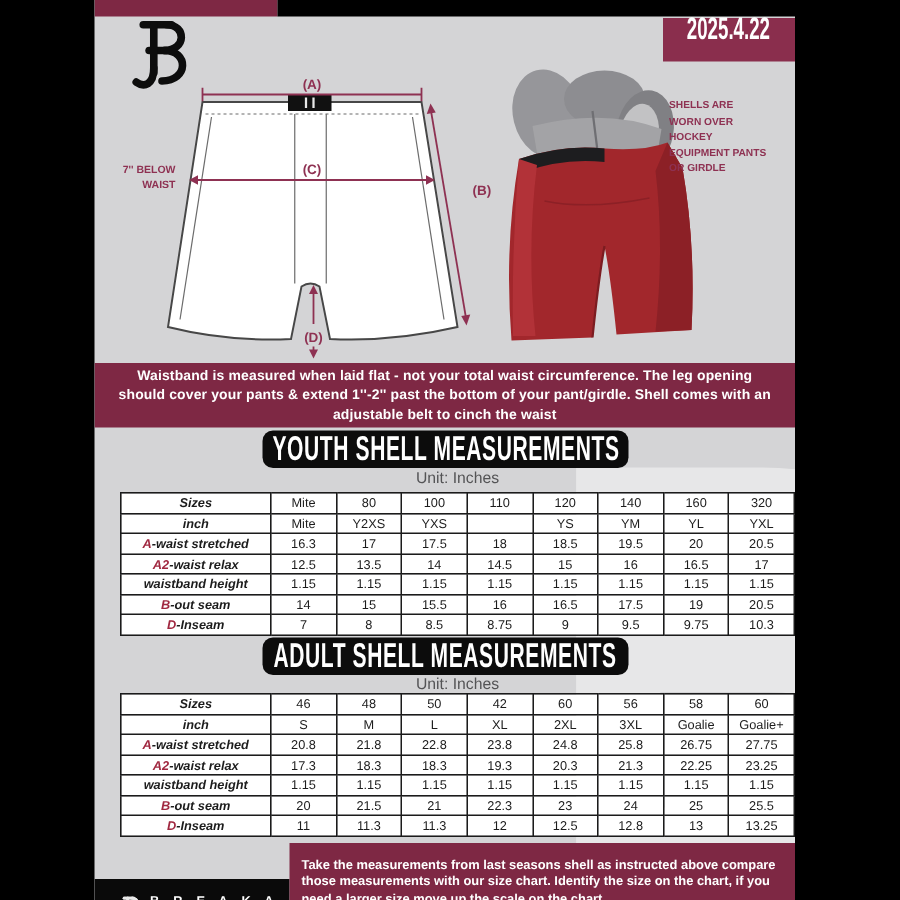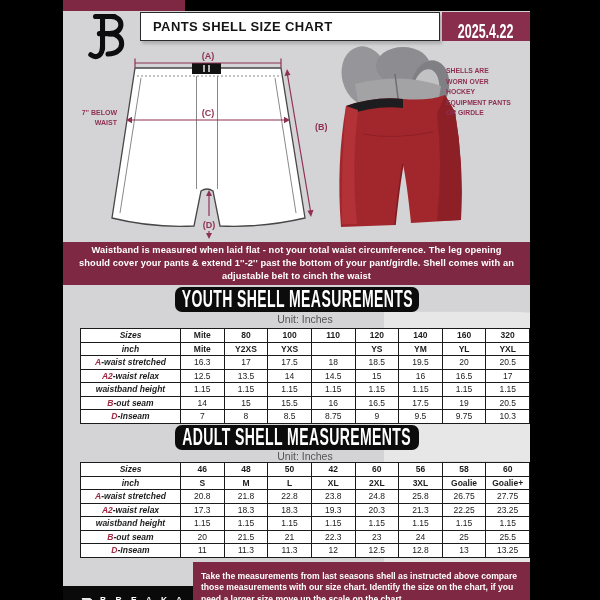--- a/index.html
+++ b/index.html
@@ -12,21 +12,21 @@
 
   .strip-maroon{position:absolute;left:0;top:0;width:122px;height:11px;background:#7e2844;}
   .strip-black{position:absolute;left:122px;top:0;width:345px;height:11px;background:#000;}
 
   .logo-svg{position:absolute;left:20px;top:11px;}
   .title-box{position:absolute;left:77px;top:12px;width:300px;height:29px;background:#fff;
              border:1px solid #2a2a2a;box-sizing:border-box;display:flex;align-items:center;
              box-shadow:2px 3px 3px rgba(0,0,0,0.18);}
   .title-box span{font-size:13px;font-weight:bold;letter-spacing:0.4px;color:#141414;padding-left:12px;}
   .date-box{position:absolute;left:379px;top:12px;width:88px;height:29px;background:#8a2e4d;
-            display:flex;align-items:flex-end;justify-content:center;}
+            display:flex;align-items:flex-start;justify-content:center;}
   .cond{display:inline-block;font-weight:bold;color:#fff;white-space:nowrap;}
   .date-box .cond{font-size:16px;transform:scale(0.78,1.3);}
 
   .diagram-svg{position:absolute;left:0;top:42px;z-index:1;}
   .photo-svg{position:absolute;left:270px;top:44px;z-index:1;}
   .photo-note{position:absolute;left:383px;top:66px;width:66px;font-size:6.8px;font-weight:bold;
               color:#8e3152;line-height:1.55;z-index:1;}
 
   .notice{position:absolute;left:0;top:242px;width:467px;height:43px;background:#7e2844;
           display:flex;align-items:center;justify-content:center;box-sizing:border-box;padding:2px 13px;z-index:1;}
@@ -42,21 +42,21 @@
   #youth-unit{top:313px;}
   #adult-unit{top:450px;}
 
   .meas-table{position:absolute;left:17px;border-collapse:collapse;width:450px;table-layout:fixed;z-index:1;
               border:1px solid #141414;}
   #youth-table{top:328px;}
   #adult-table{top:462px;}
   .meas-table td{border:1px solid #1b1b1b;background:#fff;height:12.5px;font-size:8.5px;
                  text-align:center;padding:0 1px;color:#1c1c1c;white-space:nowrap;overflow:hidden;}
   .meas-table td.lbl{font-weight:bold;font-style:italic;}
-  .meas-table td.vb{font-weight:bold;}
+  .meas-table td.vb{font-weight:normal;}
   .meas-table col.c0{width:100px;}
   .pfx{color:#a02840;font-weight:bold;}
 
   .footer-black{position:absolute;left:0;top:562px;width:130px;height:38px;background:#0a0a0a;
                 display:flex;align-items:center;z-index:1;margin-top:24px;}
   .brand-text{color:#fff;font-size:8.5px;font-weight:bold;letter-spacing:3.5px;margin-left:6px;}
   .footer-note{position:absolute;left:130px;top:562px;width:337px;height:52px;background:#7e2844;
                box-sizing:border-box;padding:3px 6px 3px 8px;display:flex;align-items:center;z-index:1;}
   .footer-note div{color:#fff;font-size:8.6px;font-weight:bold;line-height:1.33;text-align:left;}
 </style>
@@ -81,23 +81,20 @@
 <div id="content">
 
   <div class="watermark">B</div>
 
   <div class="strip-maroon"></div>
   <div class="strip-black"></div>
 
   <svg class="logo-svg" width="50" height="50" viewBox="0 0 52 64">
     <use href="#blogo"></use>
   </svg>
-  <div class="title-box">
-    <span>PANTS SHELL SIZE CHART</span>
-  </div>
   <div class="date-box">
     <span class="cond">2025.4.22</span>
   </div>
 
   <svg class="diagram-svg" width="280" height="198" viewBox="0 0 280 198">
 
     <path d="M72,26 L218,26 L242,176 Q199,186 157,184 L150,149 Q144,145 138,149 L131,184 Q89,186 49,176 Z" fill="#ffffff" stroke="#474747" stroke-width="1.3"></path>
     <g stroke="#6b6b6b" stroke-width="0.8" fill="none">
       <path d="M74,34 L216,34" stroke-dasharray="2,2"></path>
       <path d="M78,36 L57,171"></path>

